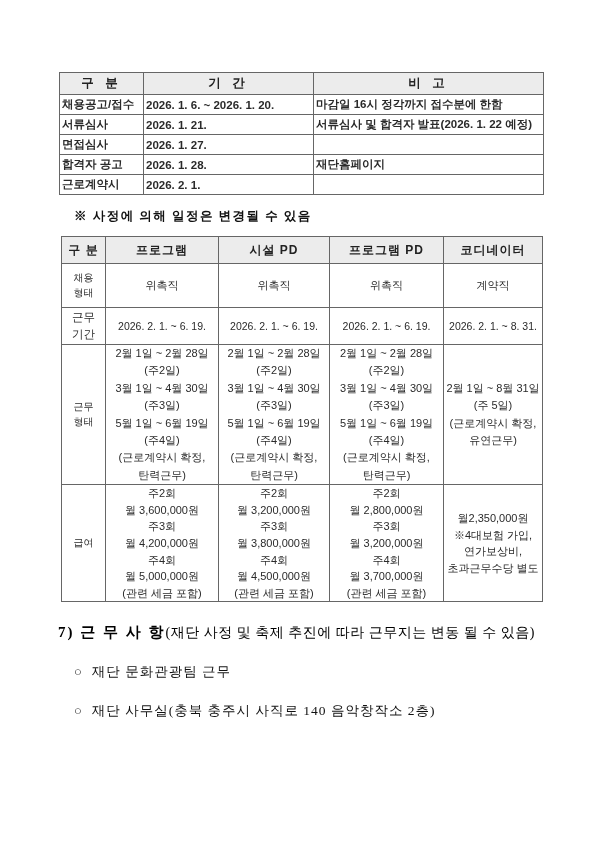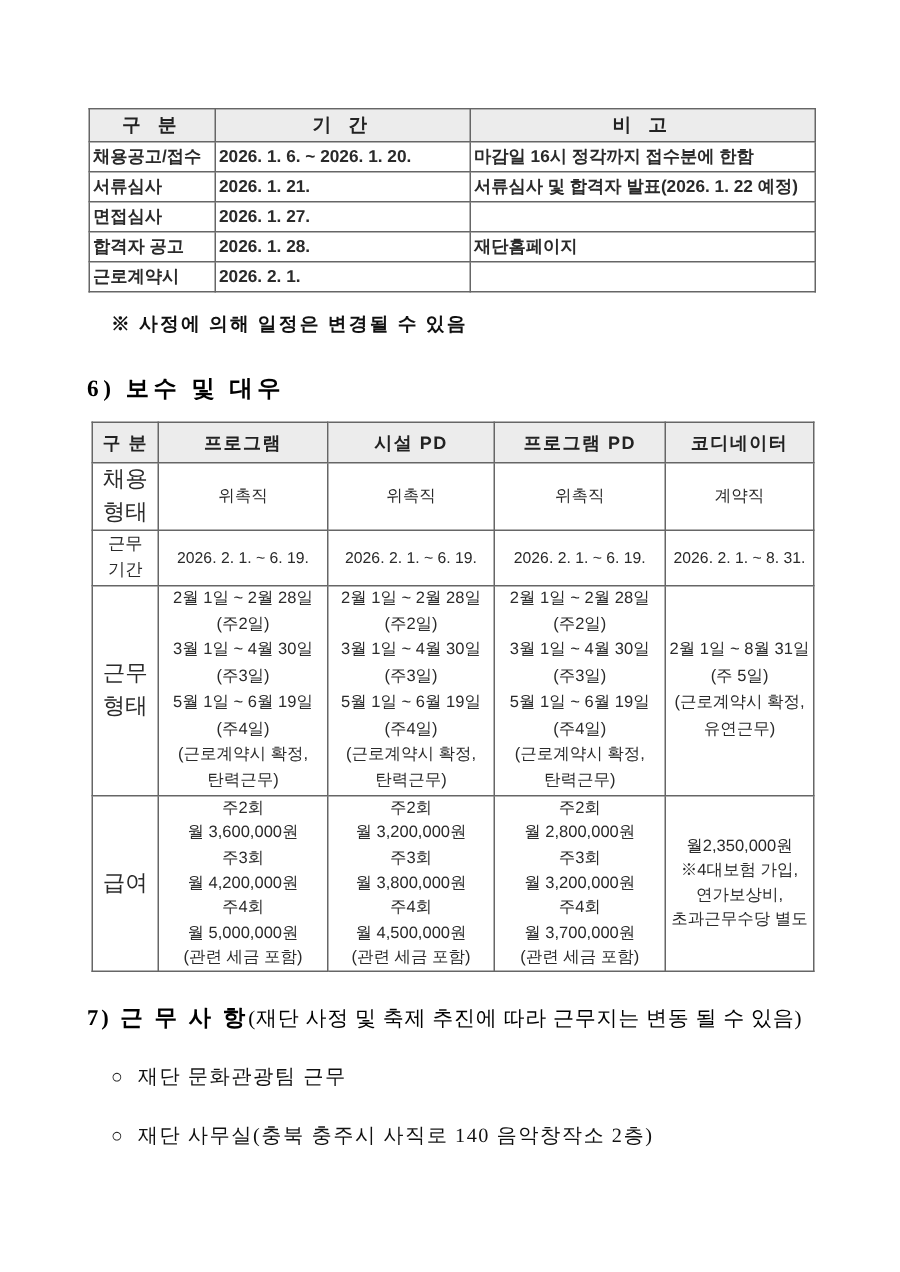--- a/index.html
+++ b/index.html
@@ -21,21 +21,21 @@
     letter-spacing:4px;text-align:center;color:#222;
   }
   .t1 td{height:19px;font-size:11.5px;text-align:left;color:#2a2a2a;padding:0 2px;white-space:nowrap;font-weight:bold;}
 
   .t2{width:481px;margin-left:3px;}
   .t2 th{
     background:#ececec;height:24px;font-size:12px;font-weight:bold;
     letter-spacing:1px;text-align:center;color:#222;
   }
   .t2 td{font-size:11px;text-align:center;color:#2a2a2a;white-space:pre-line;padding:0 1px;}
-  .t2 td.rowlabel{font-size:15px;line-height:1.45;}
+  .t2 td.rowlabel{font-size:10px;line-height:1.45;}
   tr.r-type{height:44px;}
   tr.r-period{height:37px;}
   tr.r-period td{font-size:10.5px;letter-spacing:0;}
   tr.r-period td.rowlabel{font-size:11.5px;}
   tr.r-pattern{height:140px;}
   tr.r-pattern td{line-height:17.4px;}
   tr.r-pay{height:117px;}
   tr.r-pay td{line-height:16.6px;}
 
   
@@ -93,21 +93,20 @@
     <tr>
       <td>근로계약시</td>
       <td>2026. 2. 1.</td>
       <td></td>
     </tr>
   </tbody>
     </table>
 
   <div class="footnote">※ 사정에 의해 일정은 변경될 수 있음</div>
 
-  <div class="h6">6) 보수 및 대우</div>
 
   <table class="t2">
     <colgroup>
         <col style="width:44px">
         <col style="width:113px">
         <col style="width:111px">
         <col style="width:114px">
         <col style="width:99px">
       </colgroup>
     <tbody>

